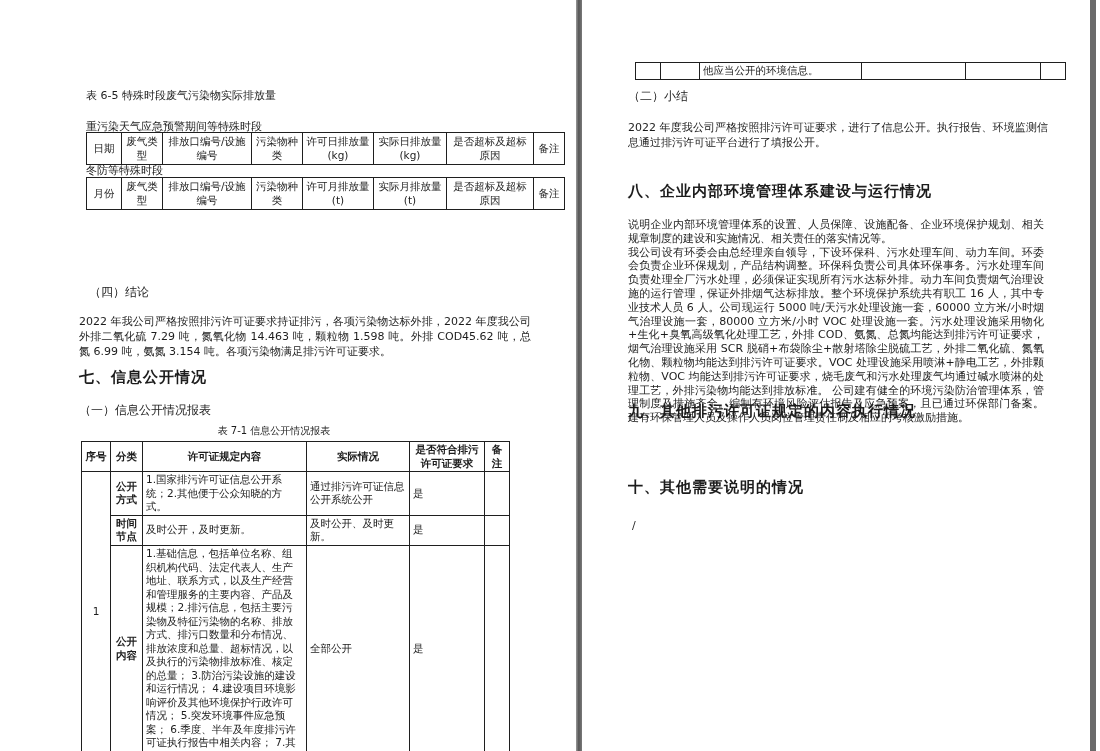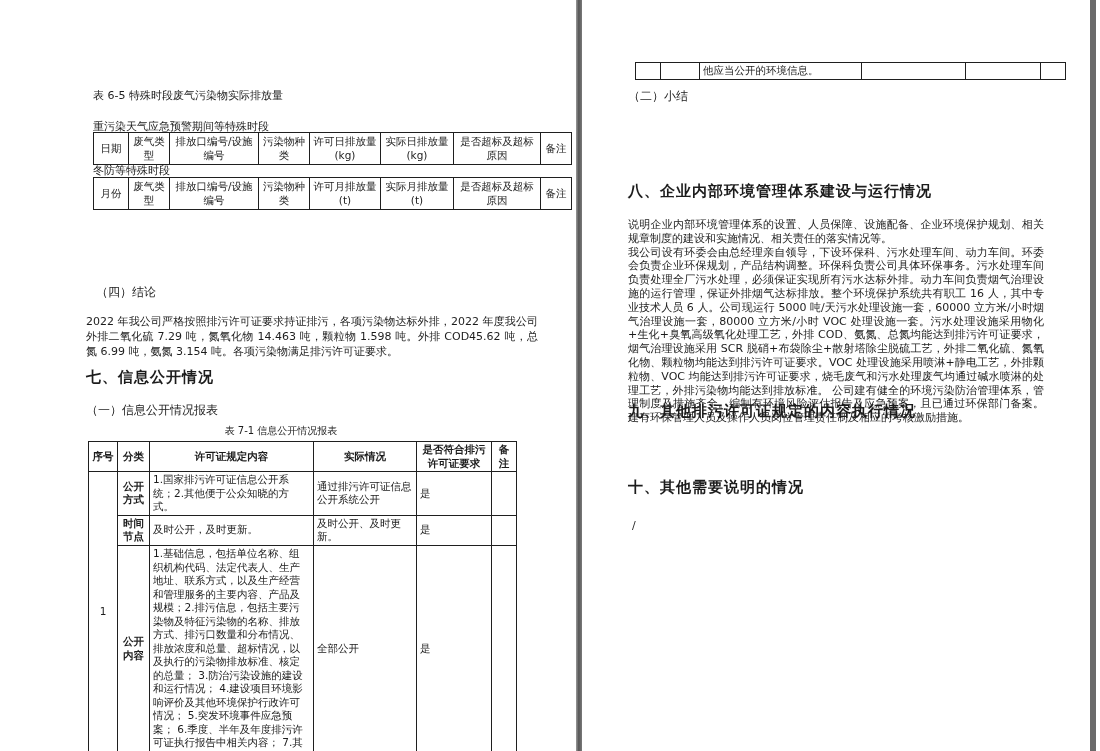--- a/index.html
+++ b/index.html
@@ -2,21 +2,21 @@
 <html><head>
 <meta charset="utf-8">
 <style>
   html,body{margin:0;padding:0;}
   body{
     width:1100px;height:751px;position:relative;overflow:hidden;
     background:#ffffff;color:#1c1c1c;
     font-family:"DejaVu Sans","Liberation Sans",sans-serif;
   }
   .page{position:absolute;top:0;bottom:0;background:#ffffff;}
-  #page-left{left:8px;width:668px;}
+  #page-left{left:1px;width:668px;}
   #page-right{left:582px;width:508px;}
   .page-divider{position:absolute;left:576px;width:6px;top:0;bottom:0;
     background:linear-gradient(90deg,#9a9a9a 0%,#565656 45%,#7a7a7a 100%);}
   .right-edge{position:absolute;left:1090px;width:6px;top:0;bottom:0;background:#6a6a6a;}
   .abs{position:absolute;}
   .small-label{font-size:11px;}
   .body-text{font-size:11px;line-height:15px;text-align:justify;}
   .body-text-r{font-size:11px;line-height:13.8px;text-align:justify;}
   .h-major{font-size:15px;font-weight:bold;letter-spacing:1px;}
   .h-sub{font-size:12px;}
@@ -130,20 +130,21 @@
       <td style="width:155px;">他应当公开的环境信息。</td>
       <td style="width:97px;"></td>
       <td style="width:68px;"></td>
       <td style="width:18px;"></td>
     </tr>
   </tbody>
     </table>
 
   <div class="abs h-sub" style="left:46px;top:88px;">（二）小结</div>
 
+  <div class="abs body-text" style="left:46px;top:120px;width:420px;">2022 年度我公司严格按照排污许可证要求，进行了信息公开。执行报告、环境监测信息通过排污许可证平台进行了填报公开。</div>
 
   <div class="abs h-major" style="left:46px;top:170px;margin-top:12px;">八、企业内部环境管理体系建设与运行情况</div>
 
   <div class="abs body-text-r" style="left:46px;top:218px;width:416px;">
     <p style="margin:0;">说明企业内部环境管理体系的设置、人员保障、设施配备、企业环境保护规划、相关规章制度的建设和实施情况、相关责任的落实情况等。</p>
     <p style="margin:0;">我公司设有环委会由总经理亲自领导，下设环保科、污水处理车间、动力车间。环委会负责企业环保规划，产品结构调整。环保科负责公司具体环保事务。污水处理车间负责处理全厂污水处理，必须保证实现所有污水达标外排。动力车间负责烟气治理设施的运行管理，保证外排烟气达标排放。整个环境保护系统共有职工 16 人，其中专业技术人员 6 人。公司现运行 5000 吨/天污水处理设施一套，60000 立方米/小时烟气治理设施一套，80000 立方米/小时 VOC 处理设施一套。污水处理设施采用物化+生化+臭氧高级氧化处理工艺，外排 COD、氨氮、总氮均能达到排污许可证要求，烟气治理设施采用 SCR 脱硝+布袋除尘+散射塔除尘脱硫工艺，外排二氧化硫、氮氧化物、颗粒物均能达到排污许可证要求。VOC 处理设施采用喷淋+静电工艺，外排颗粒物、VOC 均能达到排污许可证要求，烧毛废气和污水处理废气均通过碱水喷淋的处理工艺，外排污染物均能达到排放标准。 公司建有健全的环境污染防治管理体系，管理制度及措施齐全。编制有环境风险评估报告及应急预案，且已通过环保部门备案。建有环保管理人员及操作人员岗位管理责任制及相应的考核激励措施。</p>
   </div>
 
   <div class="abs h-major" style="left:46px;top:402px;">九、其他排污许可证规定的内容执行情况</div>
 

